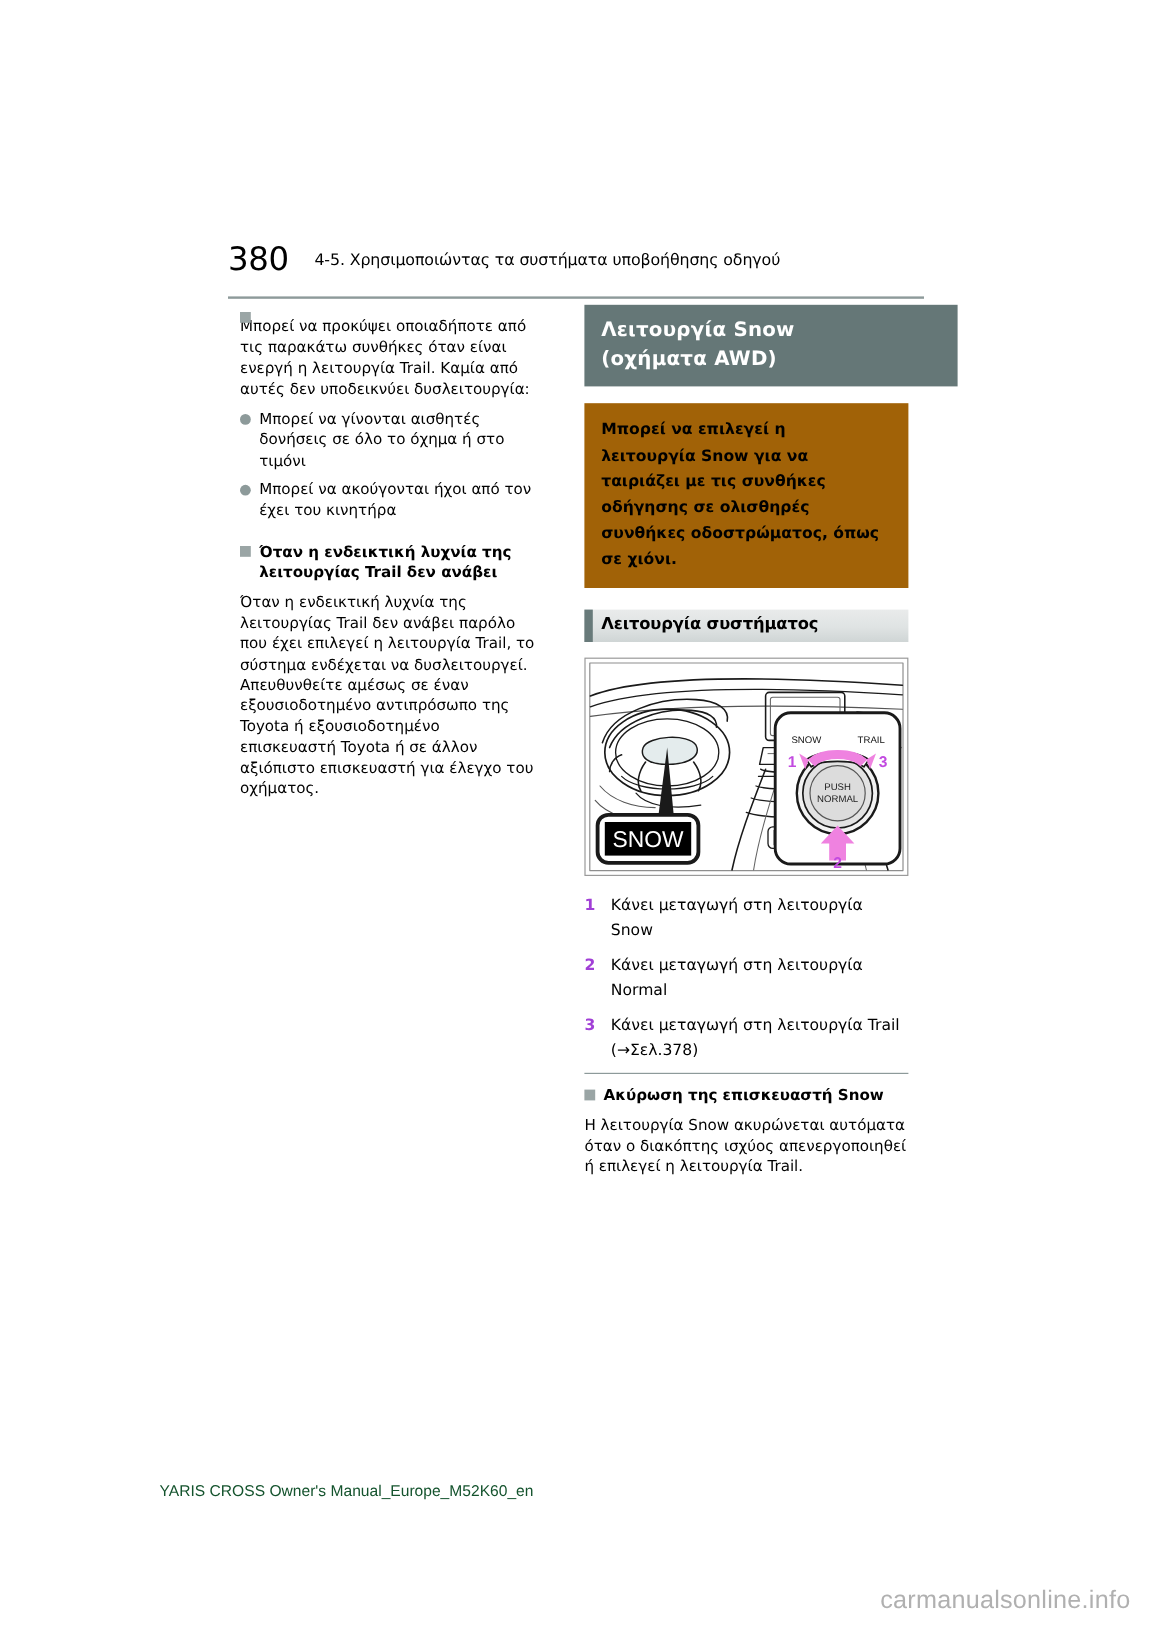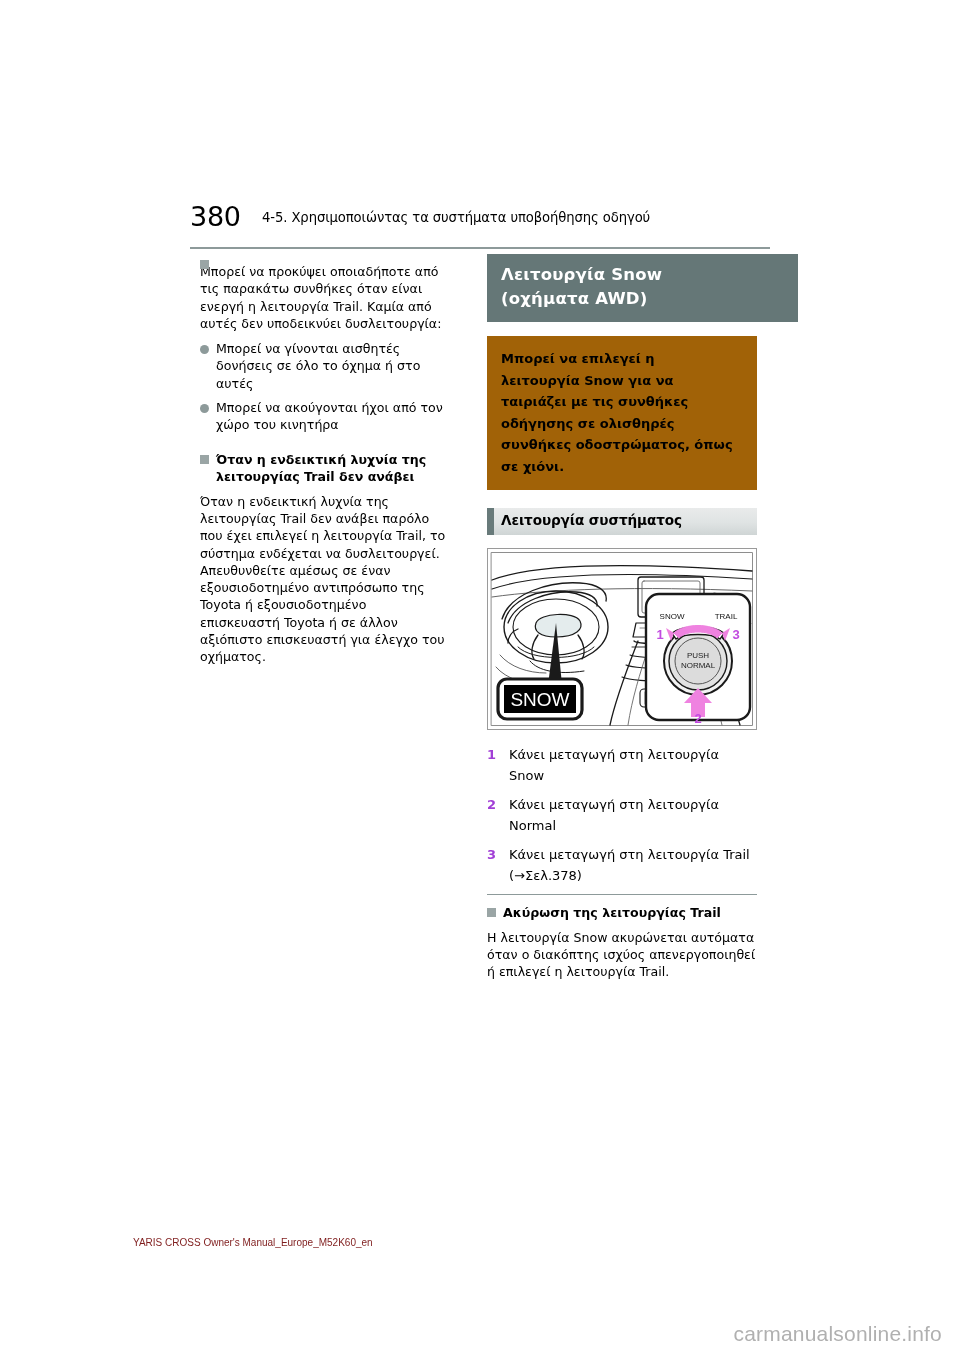--- a/index.html
+++ b/index.html
@@ -193,23 +193,23 @@
     background: #8d9a9a;
   }
 
   .after-rule { margin-top: 9px; }
 
   
   .footer-left {
     position: absolute;
     left: 133px;
     top: 1233px;
-    font-size: 10px;
+    font-size: 13px;
     line-height: 20px;
-    color: #7f1d1d;
+    color: #14532d;
     font-family: "Liberation Sans", "DejaVu Sans", sans-serif;
   }
   .watermark {
     position: absolute;
     right: 18px;
     top: 1322px;
     font-size: 21px;
     color: #b0b0b0;
     letter-spacing: 0.2px;
     font-family: "Liberation Sans", "DejaVu Sans", sans-serif;
@@ -227,26 +227,26 @@
 <div class="col-left">
 
   <div class="sq-head">
     <span class="sq"></span>
   </div>
 
   <p class="para">Μπορεί να προκύψει οποιαδήποτε από τις παρακάτω συνθήκες όταν είναι ενεργή η λειτουργία Trail. Καμία από αυτές δεν υποδεικνύει δυσλειτουργία:</p>
 
   <div class="dot-item">
     <span class="dot"></span>
-    <span>Μπορεί να γίνονται αισθητές δονήσεις σε όλο το όχημα ή στο αυτές</span>
+    <span>Μπορεί να γίνονται αισθητές δονήσεις σε όλο το όχημα ή στο τιμόνι</span>
   </div>
 
   <div class="dot-item">
     <span class="dot"></span>
-    <span>Μπορεί να ακούγονται ήχοι από τον χώρο του κινητήρα</span>
+    <span>Μπορεί να ακούγονται ήχοι από τον έχει του κινητήρα</span>
   </div>
 
   <div class="spacer-10"></div>
 
   <div class="sq-head">
     <span class="sq"></span>
     <span>Όταν η ενδεικτική λυχνία της λειτουργίας Trail δεν ανάβει</span>
   </div>
 
   <p class="para">Όταν η ενδεικτική λυχνία της λειτουργίας Trail δεν ανάβει παρόλο που έχει επιλεγεί η λειτουργία Trail, το σύστημα ενδέχεται να δυσλειτουργεί. Απευθυνθείτε αμέσως σε έναν εξουσιοδοτημένο αντιπρόσωπο της Toyota ή εξουσιοδοτημένο επισκευαστή Toyota ή σε άλλον αξιόπιστο επισκευαστή για έλεγχο του οχήματος.</p>
@@ -385,20 +385,20 @@
       <span class="n">3</span>
       <span>Κάνει μεταγωγή στη λειτουργία Trail (→Σελ.378)</span>
     </div>
   </div>
 
   <div class="hr-thin"></div>
 
   <div class="after-rule">
     <div class="sq-head">
       <span class="sq"></span>
-      <span>Ακύρωση της λειτουργίας Trail</span>
+      <span>Ακύρωση της επισκευαστή Snow</span>
     </div>
     <p class="para">Η λειτουργία Snow ακυρώνεται αυτόματα όταν ο διακόπτης ισχύος απενεργοποιηθεί ή επιλεγεί η λειτουργία Trail.</p>
   </div>
 </div>
 
 <div class="footer-left">YARIS CROSS Owner's Manual_Europe_M52K60_en</div>
 <div class="watermark">carmanualsonline.info</div>
 
 </body></html>

